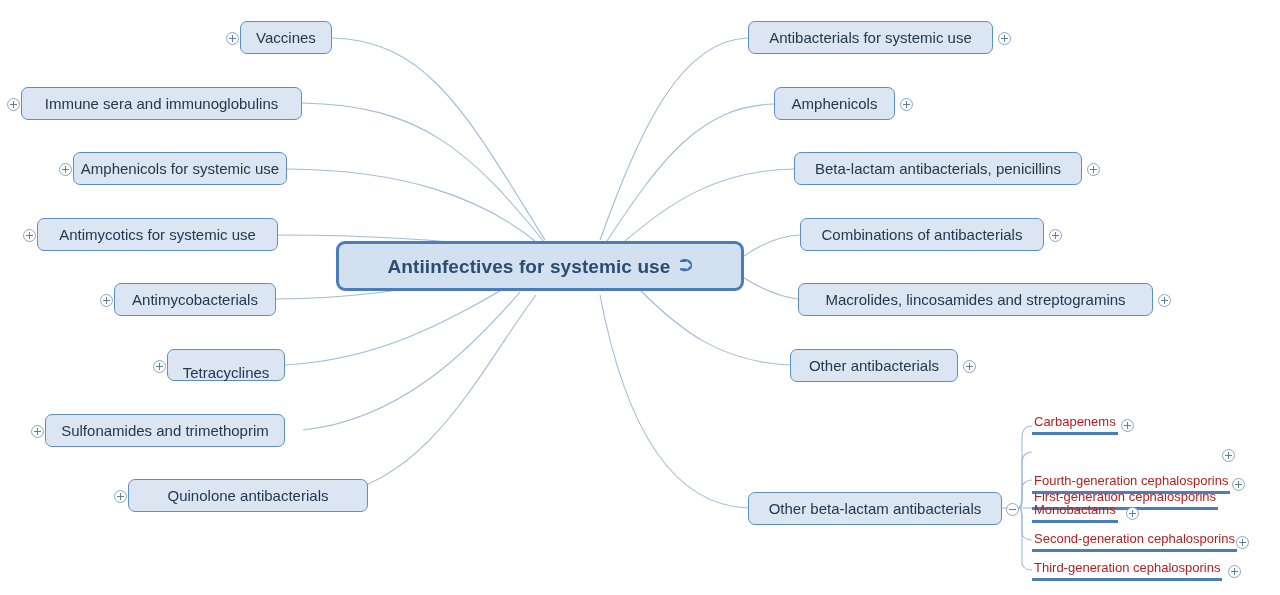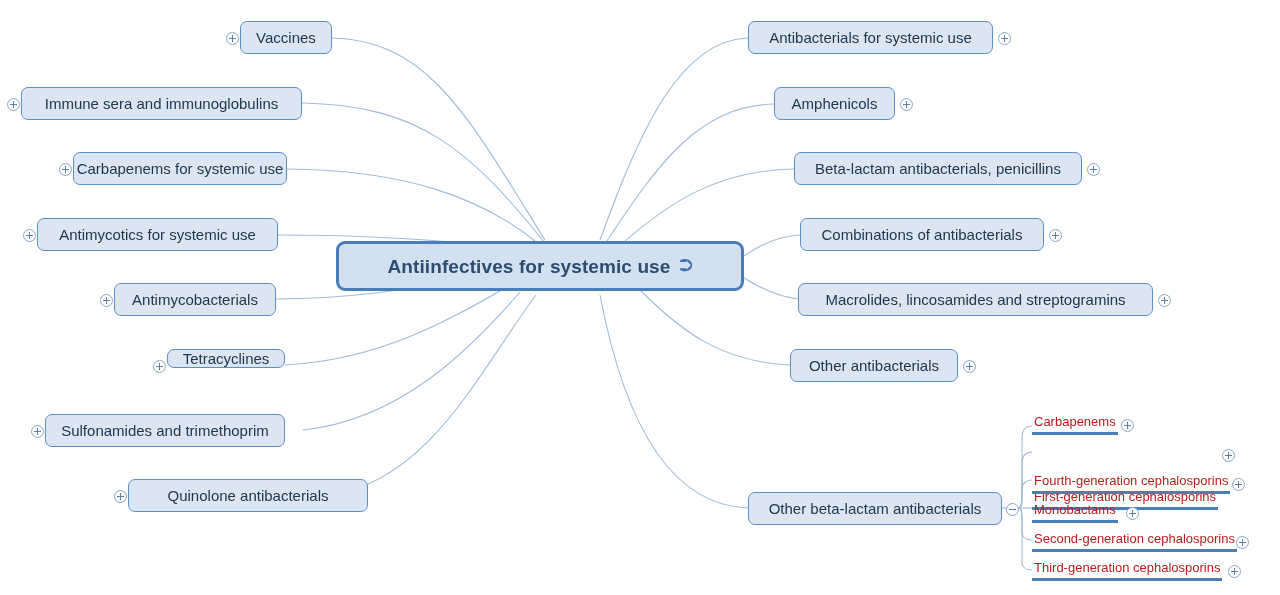--- a/index.html
+++ b/index.html
@@ -128,35 +128,35 @@
     <span>Vaccines</span>
   </div>
   <div class="toggle plus" style="left:226px;top:32px;"></div>
 
   <div class="node" style="left:21px;top:87px;width:281px;height:33px;">
     <span>Immune sera and immunoglobulins</span>
   </div>
   <div class="toggle plus" style="left:7px;top:98px;"></div>
 
   <div class="node" style="left:73px;top:152px;width:214px;height:33px;">
-    <span>Carbapenems for systemic use</span>
+    <span>Amphenicols for systemic use</span>
   </div>
   <div class="toggle plus" style="left:59px;top:163px;"></div>
 
   <div class="node" style="left:37px;top:218px;width:241px;height:33px;align-items:center;">
     <span>Antimycotics for systemic use</span>
   </div>
   <div class="toggle plus" style="left:23px;top:229px;"></div>
 
   <div class="node" style="left:114px;top:283px;width:162px;height:33px;">
     <span>Antimycobacterials</span>
   </div>
   <div class="toggle plus" style="left:100px;top:294px;"></div>
 
-  <div class="node" style="left:167px;top:349px;width:118px;height:19px;">
+  <div class="node" style="left:167px;top:349px;width:118px;height:32px;align-items:flex-end;">
     <span>Tetracyclines</span>
   </div>
   <div class="toggle plus" style="left:153px;top:360px;"></div>
 
   <div class="node" style="left:45px;top:414px;width:240px;height:33px;">
     <span>Sulfonamides and trimethoprim</span>
   </div>
   <div class="toggle plus" style="left:31px;top:425px;"></div>
 
   <div class="node" style="left:128px;top:479px;width:240px;height:33px;">

